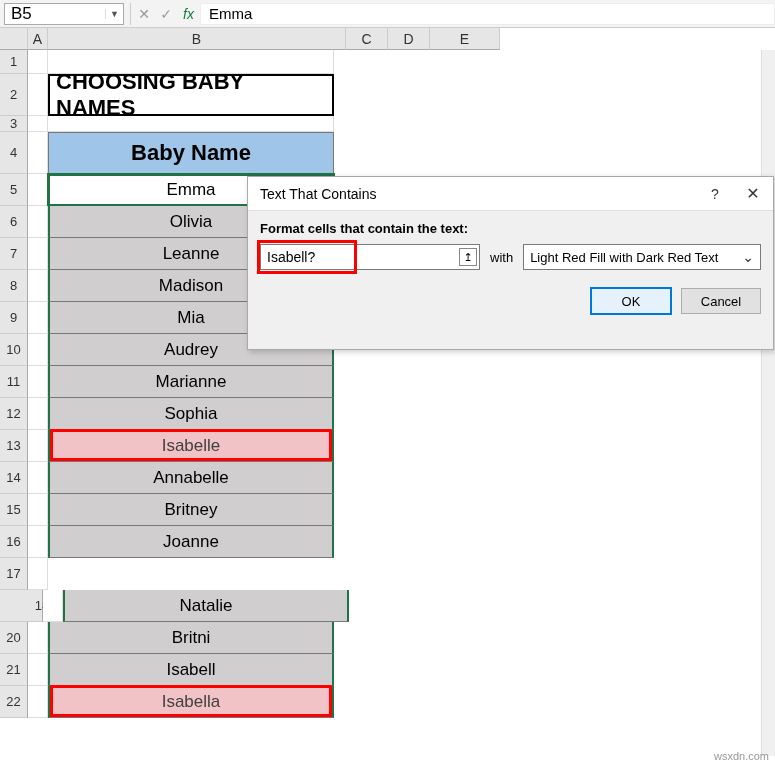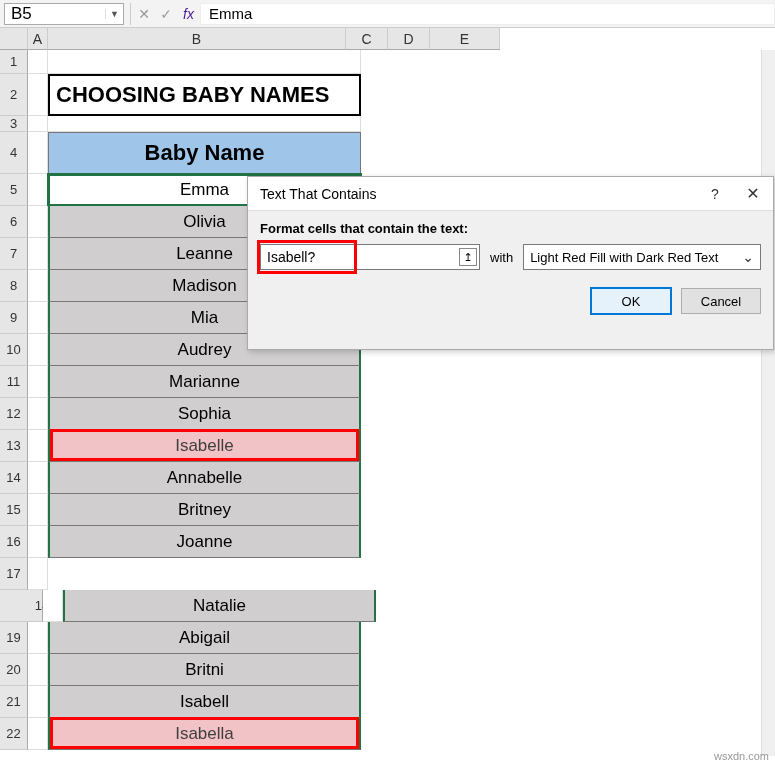--- a/index.html
+++ b/index.html
@@ -5,38 +5,38 @@
     * { box-sizing: border-box; font-family: "Segoe UI", Arial, sans-serif; }
     body { margin: 0; background: #fff; overflow: hidden; width: 775px; height: 768px; position: relative; }
     
     
     .formula-bar { display: flex; align-items: center; border-bottom: 1px solid #ccc; height: 28px; background: #f3f3f3; }
     .name-box { display: flex; align-items: center; border: 1px solid #aaa; background: #fff; width: 120px; height: 22px; margin: 0 4px; }
     .name-box-text { flex: 1; padding: 0 6px; font-size: 17px; }
     .name-box-arrow { width: 18px; text-align: center; font-size: 9px; color: #555; border-left: 1px solid #ddd; cursor: pointer; }
     .fb-divider { width: 1px; background: #ccc; height: 22px; margin: 0 2px; }
     .fb-btn { width: 22px; text-align: center; color: #999; font-size: 14px; }
-    .fx-label { color: #4c1d95; font-style: italic; font-size: 14px; padding: 0 6px; }
+    .fx-label { color: #15803d; font-style: italic; font-size: 14px; padding: 0 6px; }
     .formula-input { flex: 1; border: none; background: #fff; padding: 0 8px; height: 22px; font-size: 15px; outline: none; border: 1px solid #eee; }
     
     
     .grid { display: flex; flex-direction: column; user-select: none; }
     .collab-hdr { display: flex; }
     .corner { width: 28px; height: 22px; background: #e6e6e6; border-right: 1px solid #ccc; border-bottom: 1px solid #aaa; }
     .col-hdr { background: #e6e6e6; border-right: 1px solid #ccc; border-bottom: 1px solid #aaa; text-align: center; font-size: 14px; color: #333; height: 22px; line-height: 22px; }
     .col-A { width: 20px; }
     .col-B { width: 298px; }
     .col-C { width: 42px; }
     .col-D { width: 42px; }
     .col-E { width: 70px; }
     .row { display: flex; }
     .row-hdr { width: 28px; background: #e6e6e6; border-right: 1px solid #aaa; border-bottom: 1px solid #ccc; text-align: center; font-size: 13px; color: #333; display: flex; align-items: center; justify-content: center; }
     .cell { border-right: 1px solid #ddd; border-bottom: 1px solid #ddd; display: flex; align-items: center; background: #fff; }
     .cell.col-A { width: 20px; }
-    .cell.col-B { width: 313px; }
+    .cell.col-B { width: 286px; }
     
     .title-cell { font-weight: bold; font-size: 22px; padding: 0 6px; border: 2px solid #000; background: #fff; border-radius: 0; }
     .header-cell { background: #9fc5e8; font-weight: bold; font-size: 22px; justify-content: center; border: 1px solid #777; }
     .data-cell { background: #d0cece; font-size: 17px; justify-content: center; border-left: 1px solid #777; border-right: 1px solid #777; border-bottom: 1px solid #777; }
     .data-cell.hl { background: #f2c3c6; color: #404040; position: relative; }
     .hl-ring { position: absolute; inset: -1px 0 0 0; border: 3px solid #ff0000; pointer-events: none; }
     .active-cell { outline: 3px solid #217346; outline-offset: -2px; background: #fff !important; }
     .sel-border-right { border-right: 2px solid #217346 !important; }
     .sel-border-left { border-left: 2px solid #217346 !important; }
     
@@ -171,25 +171,20 @@
       <div class="row" style="height: 32px;">
         <div class="row-hdr" style="height: 32px;">17</div>
         <div class="cell col-A" style="height: 32px;"></div>
       </div>
       <div class="row" style="height: 32px;">
         <div class="row-hdr" style="height: 32px; padding-left: 42px;">18</div>
         <div class="cell col-A" style="height: 32px;"></div>
         <div class="cell col-B data-cell sel-border-left sel-border-right" style="height: 32px;">Natalie</div>
       </div>
       <div class="row" style="height: 32px;">
-        <div class="row-hdr" style="height: 32px;">19</div>
-        <div class="cell col-A" style="height: 32px;"></div>
-        <div class="cell col-B data-cell sel-border-left sel-border-right" style="height: 32px;">Abigail</div>
-      </div>
-      <div class="row" style="height: 32px;">
         <div class="row-hdr" style="height: 32px;">20</div>
         <div class="cell col-A" style="height: 32px;"></div>
         <div class="cell col-B data-cell sel-border-left sel-border-right" style="height: 32px;">Britni</div>
       </div>
       <div class="row" style="height: 32px;">
         <div class="row-hdr" style="height: 32px;">21</div>
         <div class="cell col-A" style="height: 32px;"></div>
         <div class="cell col-B data-cell sel-border-left sel-border-right" style="height: 32px;">Isabell</div>
       </div>
       <div class="row" style="height: 32px;">

